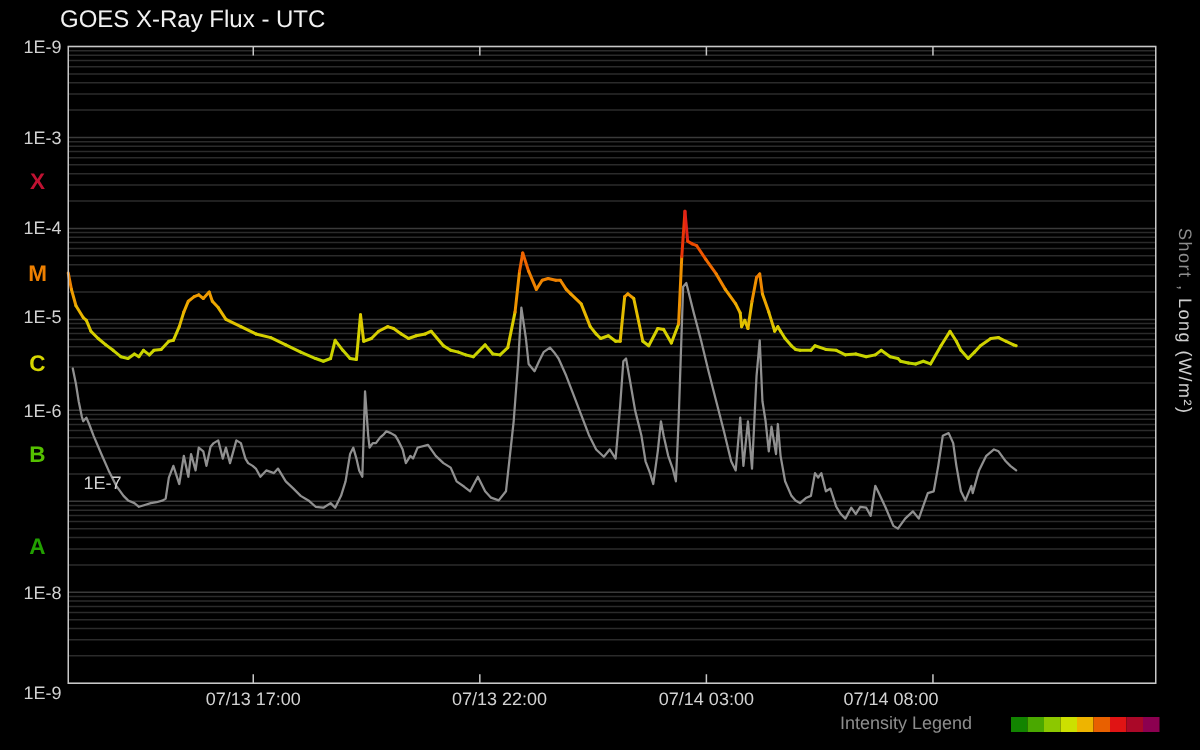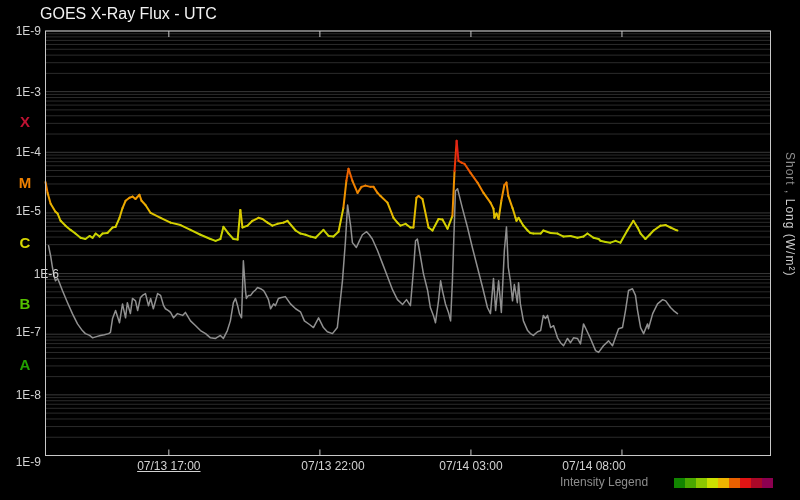--- a/index.html
+++ b/index.html
@@ -243,25 +243,25 @@
       <line x1="470.92395833333336" x2="470.92395833333336" y1="455.5" y2="449.5" stroke="#c8c8c8" stroke-width="1"></line>
       <line x1="621.9656249999999" x2="621.9656249999999" y1="31" y2="37" stroke="#c8c8c8" stroke-width="1"></line>
       <line x1="621.9656249999999" x2="621.9656249999999" y1="455.5" y2="449.5" stroke="#c8c8c8" stroke-width="1"></line>
     </svg>
 
   <div id="chrome">
       <div class="lbl ytick" style="top: 24px;">1E-9</div>
       <div class="lbl ytick" style="top: 84.6429px;">1E-3</div>
       <div class="lbl ytick" style="top: 145.286px;">1E-4</div>
       <div class="lbl ytick" style="top: 204px;">1E-5</div>
-      <div class="lbl ytick" style="top: 266.571px; padding-left: 18px;">1E-6</div>
-      <div class="lbl ytick" style="top: 325px;">1E-7</div>
+      <div class="lbl ytick" style="top: 266.571px;">1E-6</div>
+      <div class="lbl ytick" style="top: 315px; padding-left: 40px;">1E-7</div>
       <div class="lbl ytick" style="top: 387.857px;">1E-8</div>
       <div class="lbl ytick" style="top: 429px; margin-top: 26px;">1E-9</div>
-      <div class="lbl xtick" style="left: 123.841px; text-decoration: underline;">07/13 17:00</div>
+      <div class="lbl xtick" style="left: 123.841px;">07/13 17:00</div>
       <div class="lbl xtick" style="left: 288px;">07/13 22:00</div>
       <div class="lbl xtick" style="left: 425.924px;">07/14 03:00</div>
       <div class="lbl xtick" style="left: 549px;">07/14 08:00</div>
       <div class="lbl classlbl" style="top: 112.964px; color: rgb(192, 18, 50);">X</div>
       <div class="lbl classlbl" style="top: 173.607px; color: rgb(238, 128, 0);">M</div>
       <div class="lbl classlbl" style="top: 234.25px; color: rgb(214, 214, 0);">C</div>
       <div class="lbl classlbl" style="top: 294.893px; color: rgb(85, 192, 0);">B</div>
       <div class="lbl classlbl" style="top: 355.536px; color: rgb(34, 160, 0);">A</div>
     </div>
 

